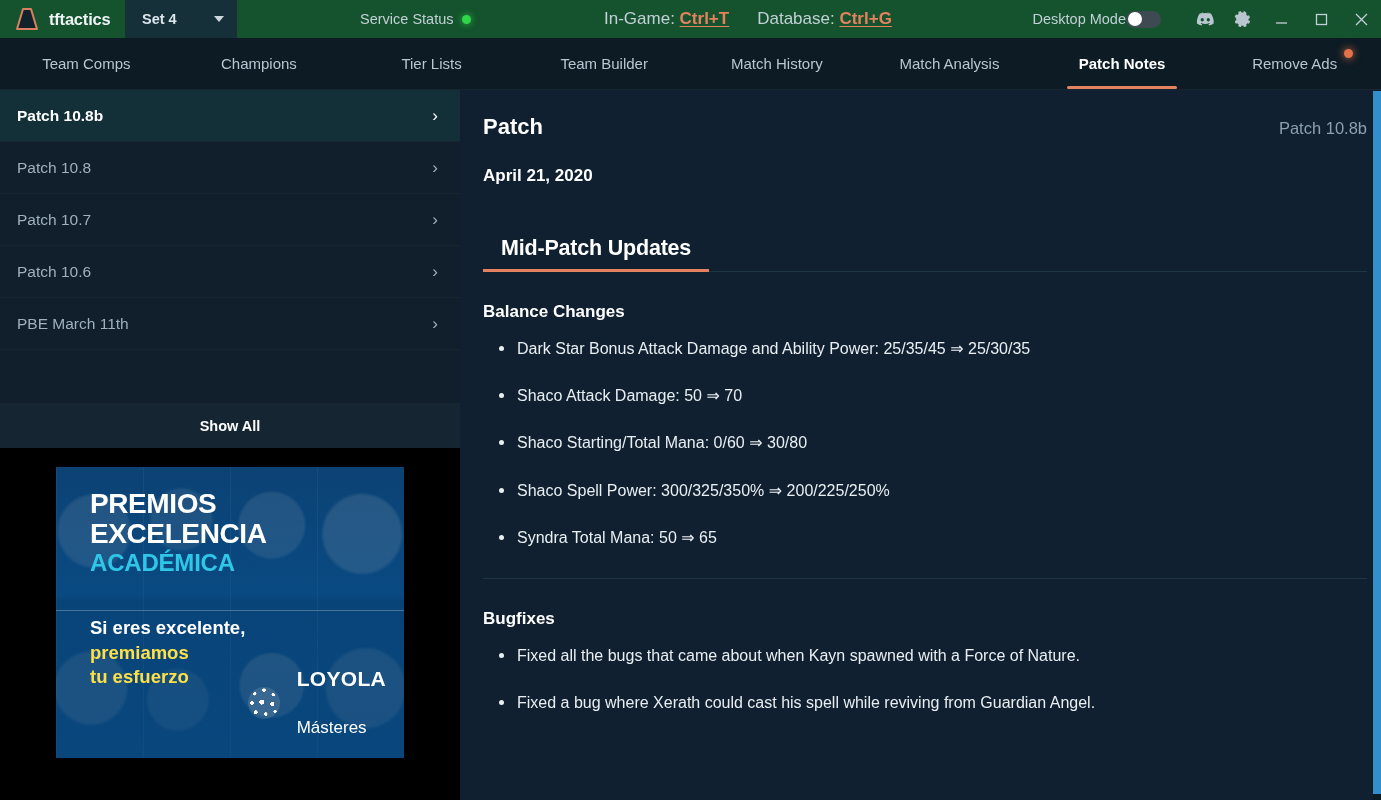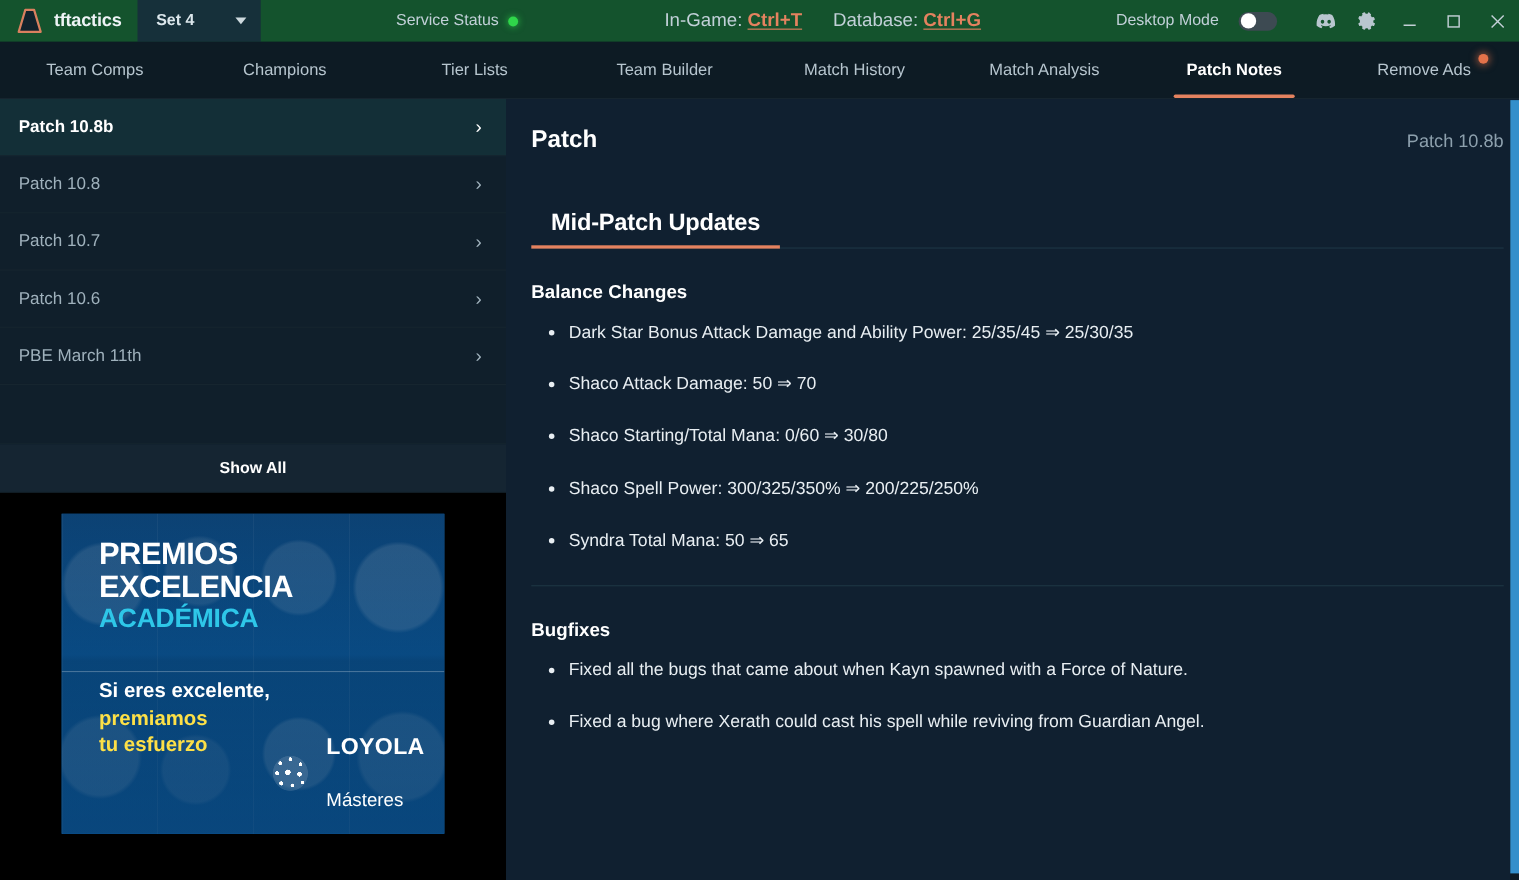--- a/index.html
+++ b/index.html
@@ -38,21 +38,21 @@
     display: flex; align-items: center; gap: 8px;
   }
   .svc-label { color: #c2d0d8; font-size: 14.5px; }
   .svc-dot { width: 9px; height: 9px; border-radius: 50%; background: #2fd64a; box-shadow: 0 0 6px 1px rgba(47,214,74,.55); }
 
   .hotkeys { position: absolute; left: 604px; top: 0; height: 38px; display: flex; align-items: center; gap: 28px; }
   .hk { color: #c2d0d8; font-size: 17px; white-space: nowrap; }
   .hk b { color: #e4825f; font-weight: 700; text-decoration: underline; text-underline-offset: 2px; }
 
   .winright { position: absolute; right: 0; top: 0; height: 38px; display: flex; align-items: center; }
-  .desk-mode { display: flex; align-items: center; gap: 18px; margin-right: 24px; cursor: pointer; }
+  .desk-mode { display: flex; align-items: center; gap: 0; margin-right: 24px; cursor: pointer; }
   .desk-mode-label { color: #c2d0d8; font-size: 14.5px; }
   .toggle { width: 35px; height: 17px; border-radius: 9px; background: #3d4a52; position: relative; }
   .toggle .knob { position: absolute; left: 1.5px; top: 1.5px; width: 14px; height: 14px; border-radius: 50%; background: #ffffff; }
 
   .ticon { width: 38px; height: 38px; display: flex; align-items: center; justify-content: center; cursor: pointer; }
   .ticon svg { display: block; }
   .wbtn { width: 40px; height: 38px; display: flex; align-items: center; justify-content: center; cursor: pointer; }
   .wbtn svg { display: block; }
 
   
@@ -345,20 +345,21 @@
       </div>
     </div>
 
     <div class="main">
 
       <div class="main-head">
         <span class="main-title">Patch</span>
         <span class="main-ver">Patch 10.8b</span>
       </div>
 
+      <div class="main-date">April 21, 2020</div>
 
       <div class="section-tab">
         <span class="section-tab-label">Mid-Patch Updates</span>
       </div>
       <div class="tab-rule"></div>
 
       <div class="h3">Balance Changes</div>
       <ul class="notes">
         <li>Dark Star Bonus Attack Damage and Ability Power: 25/35/45 ⇒ 25/30/35</li>
         <li>Shaco Attack Damage: 50 ⇒ 70</li>

